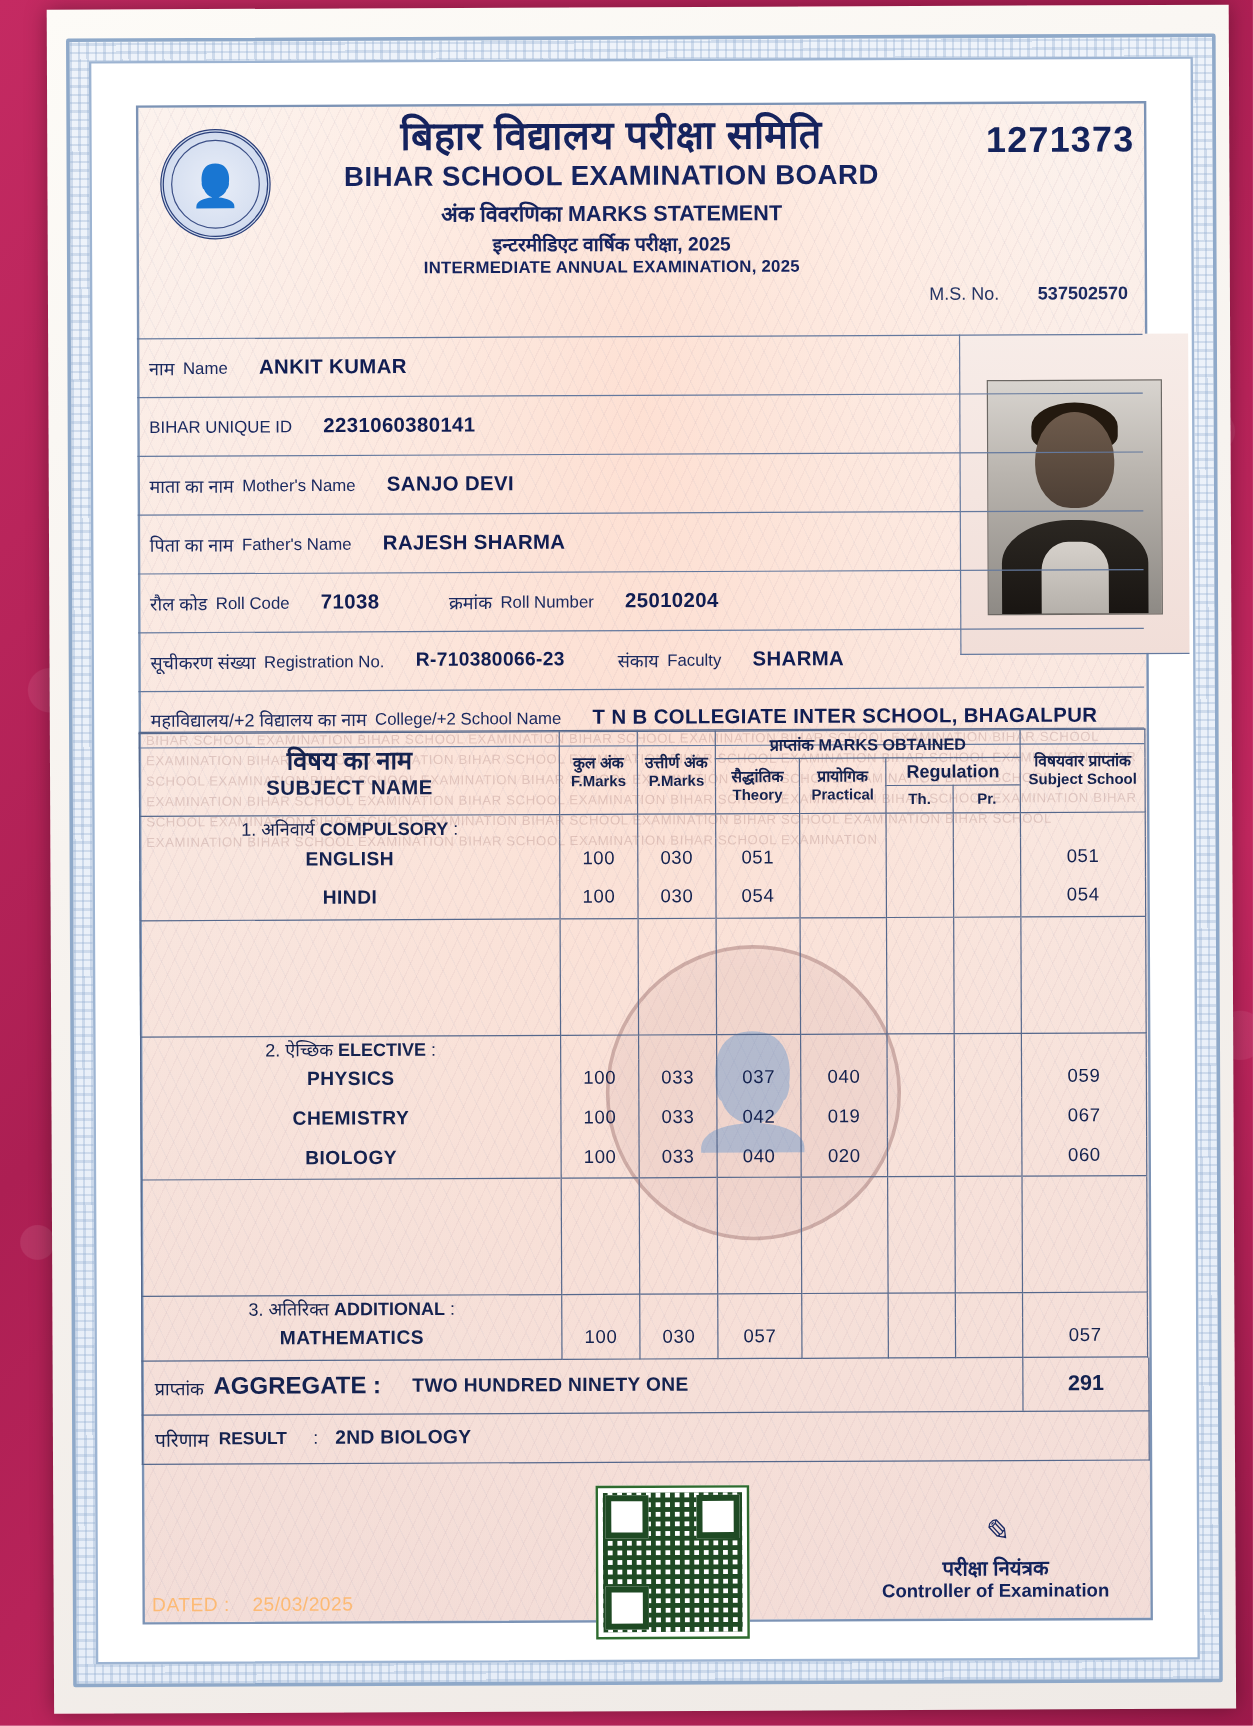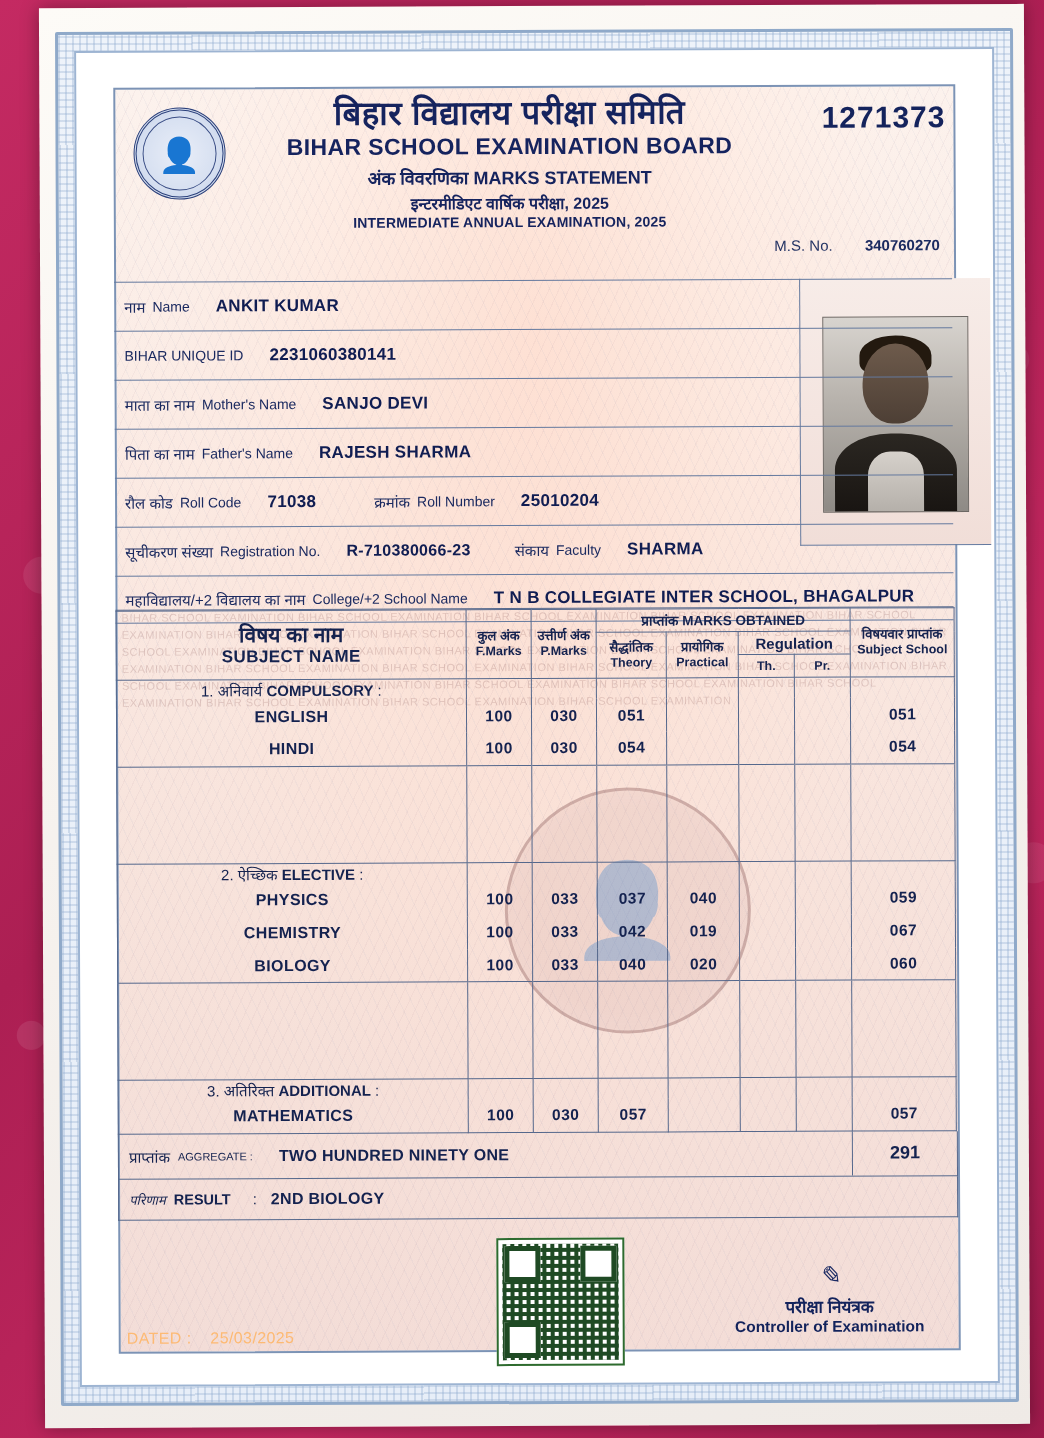--- a/index.html
+++ b/index.html
@@ -164,41 +164,41 @@
   .th-small-en{font-size:12.5px;font-weight:bold;display:block;line-height:1.15;}
   .th-mo{font-size:13.5px;font-weight:bold;}
   .th-reg{font-size:15px;font-weight:bold;}
   .grp{
     text-align:left;font-size:15px;padding:3px 0 3px 10px;font-weight:normal;
   }
   .grp b{font-weight:bold;}
   .subname{
     text-align:left;font-weight:bold;font-size:16px;padding-left:30px;letter-spacing:.4px;
   }
-  .num{font-weight:bold;font-size:15.5px;letter-spacing:.5px;}
+  .num{font-weight:normal;font-size:15.5px;letter-spacing:.5px;}
   .rowh{height:33px;}
   .spacer-row td{height:96px;border-left:1.2px solid #55688c;border-right:1.2px solid #55688c;border-top:none;border-bottom:none;}
   .spacer-row td.noside{border-left:1.2px solid #55688c;border-right:1.2px solid #55688c;}
 
   .aggr{
     position:relative;width:838px;border:1.2px solid #55688c;border-top:none;
     height:44px;display:flex;align-items:center;
   }
   .aggr .lh{font-size:15px;margin-left:10px;}
-  .aggr .le{font-size:11px;font-weight:normal;margin-left:8px;}
+  .aggr .le{font-size:20px;font-weight:bold;margin-left:8px;}
   .aggr .vv{font-size:16px;font-weight:bold;margin-left:26px;letter-spacing:.3px;}
   .aggr .total{
     position:absolute;right:0;top:0;width:104px;height:100%;
     border-left:1.2px solid #55688c;display:flex;align-items:center;justify-content:center;
     font-size:18px;font-weight:bold;
   }
   .resrow{
     width:838px;border:1.2px solid #55688c;border-top:none;height:40px;display:flex;align-items:center;
   }
-  .resrow .lh{font-size:13px;margin-left:10px;font-style:italic;}
+  .resrow .lh{font-size:16px;margin-left:10px;}
   .resrow .le{font-size:14.5px;font-weight:bold;margin-left:8px;}
   .resrow .col{font-size:15px;margin-left:22px;}
   .resrow .vv{font-size:16px;font-weight:bold;margin-left:14px;letter-spacing:.3px;}
 
   
   .footer{position:absolute;left:42px;top:1188px;width:838px;height:120px;}
   .qr{
     position:absolute;left:378px;top:2px;width:116px;height:116px;background:#fff;
     border:2px solid #2e6b2f;padding:4px;
   }
@@ -278,21 +278,21 @@
     <div class="hdr-center">
       <div class="t-hindi-main">बिहार विद्यालय परीक्षा समिति</div>
       <div class="t-eng-main">BIHAR SCHOOL EXAMINATION BOARD</div>
       <div class="t-hindi-sub">अंक विवरणिका MARKS STATEMENT</div>
       <div class="t-hindi-sub" style="font-size:16px;margin-top:3px;">इन्टरमीडिएट वार्षिक परीक्षा, 2025</div>
       <div class="t-eng-sub">INTERMEDIATE ANNUAL EXAMINATION, 2025</div>
     </div>
     <div class="serial">1271373</div>
     <div class="ms-row">
       <span class="lbl">M.S. No.</span>
-      <span>340760270</span>
+      <span>537502570</span>
     </div>
   </div>
 
   <div class="photo">
     <div class="photo-img">
       <div class="hair"></div>
       <div class="head"></div>
       <div class="body"></div>
       <div class="shirt"></div>
     </div>

